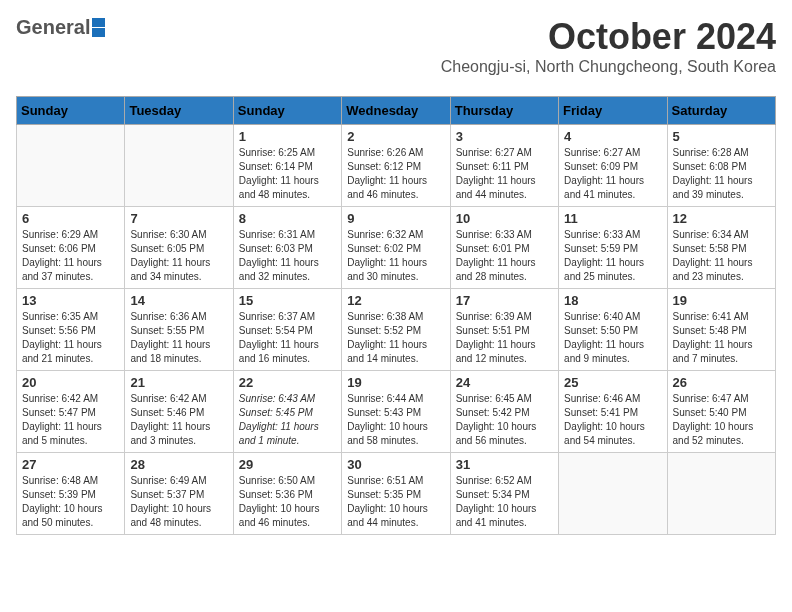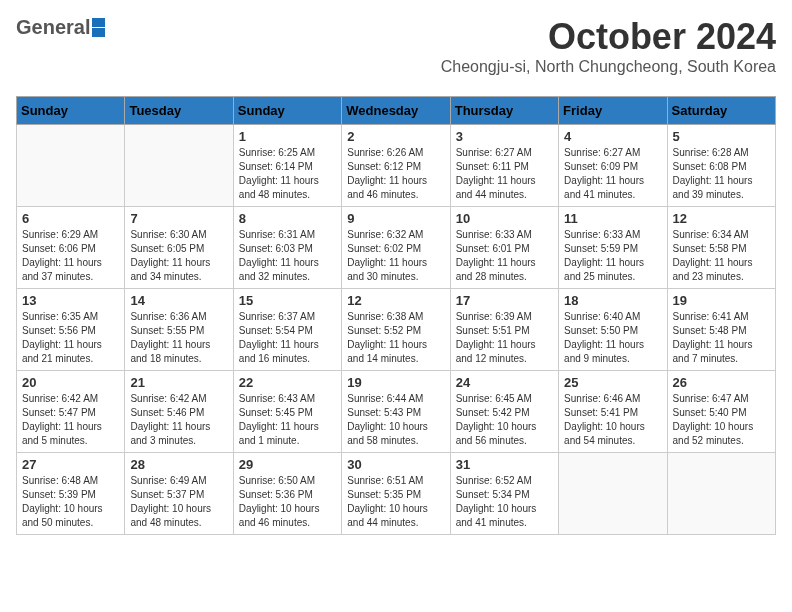--- a/index.html
+++ b/index.html
@@ -240,21 +240,21 @@
 Daylight: 11 hours and 5 minutes.</div>
         </td>
         <td>
           <span class="day-num">21</span>
           <div class="day-info" style="white-space: pre-line;">Sunrise: 6:42 AM
 Sunset: 5:46 PM
 Daylight: 11 hours and 3 minutes.</div>
         </td>
         <td>
           <span class="day-num">22</span>
-          <div class="day-info" style="white-space: pre-line;">Sunrise: 6:43 AM
+          <div class="day-info" style="white-space: pre-line; font-style: italic;">Sunrise: 6:43 AM
 Sunset: 5:45 PM
 Daylight: 11 hours and 1 minute.</div>
         </td>
         <td>
           <span class="day-num">19</span>
           <div class="day-info" style="white-space: pre-line;">Sunrise: 6:44 AM
 Sunset: 5:43 PM
 Daylight: 10 hours and 58 minutes.</div>
         </td>
         <td>

